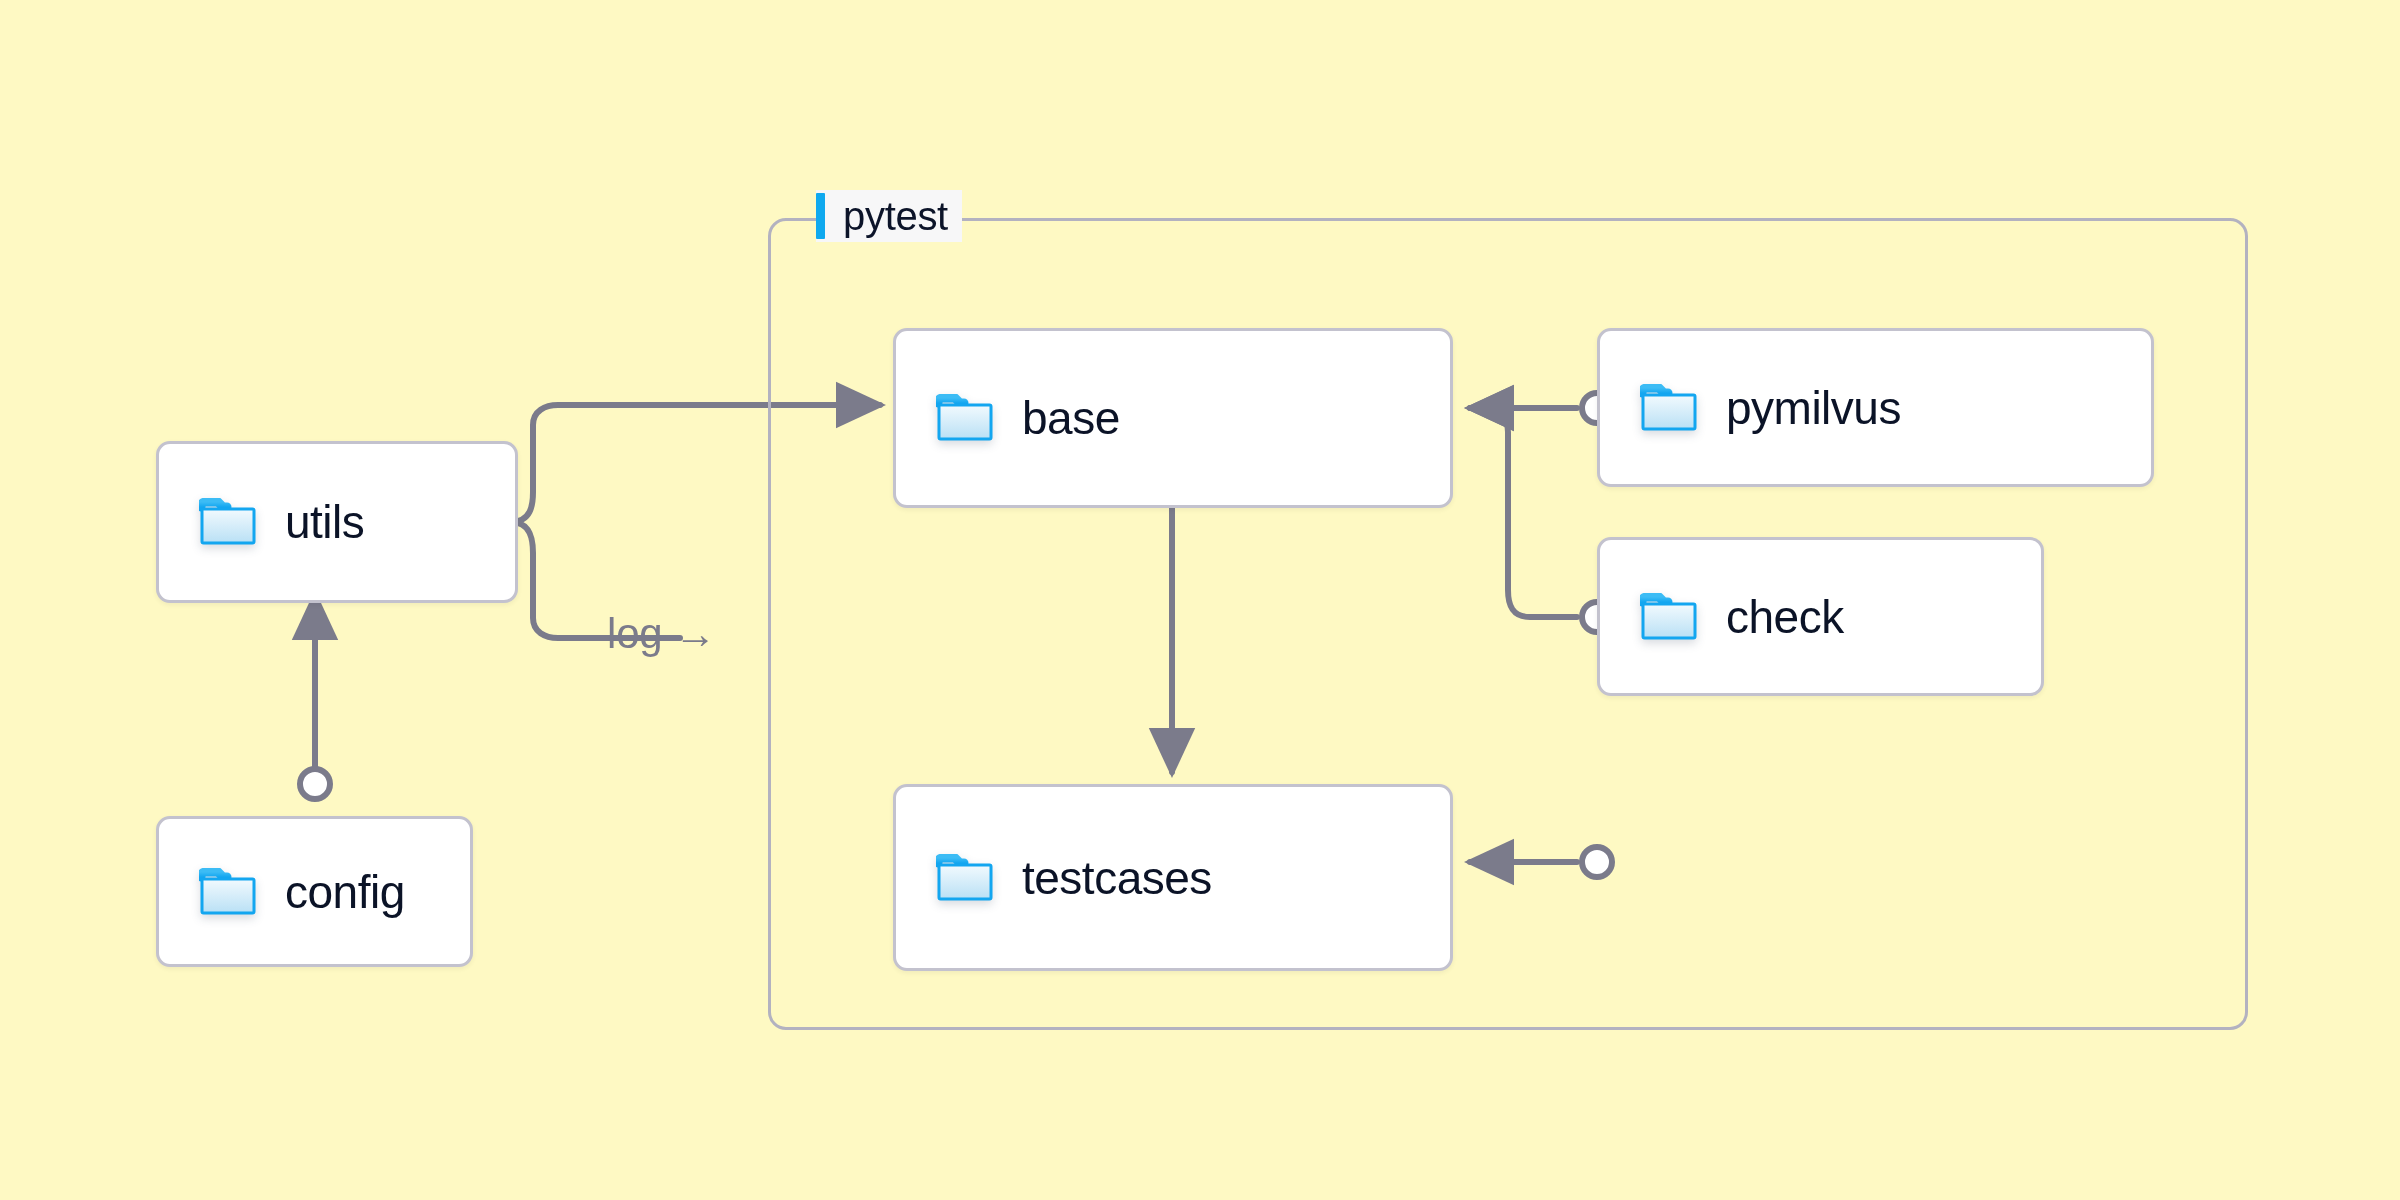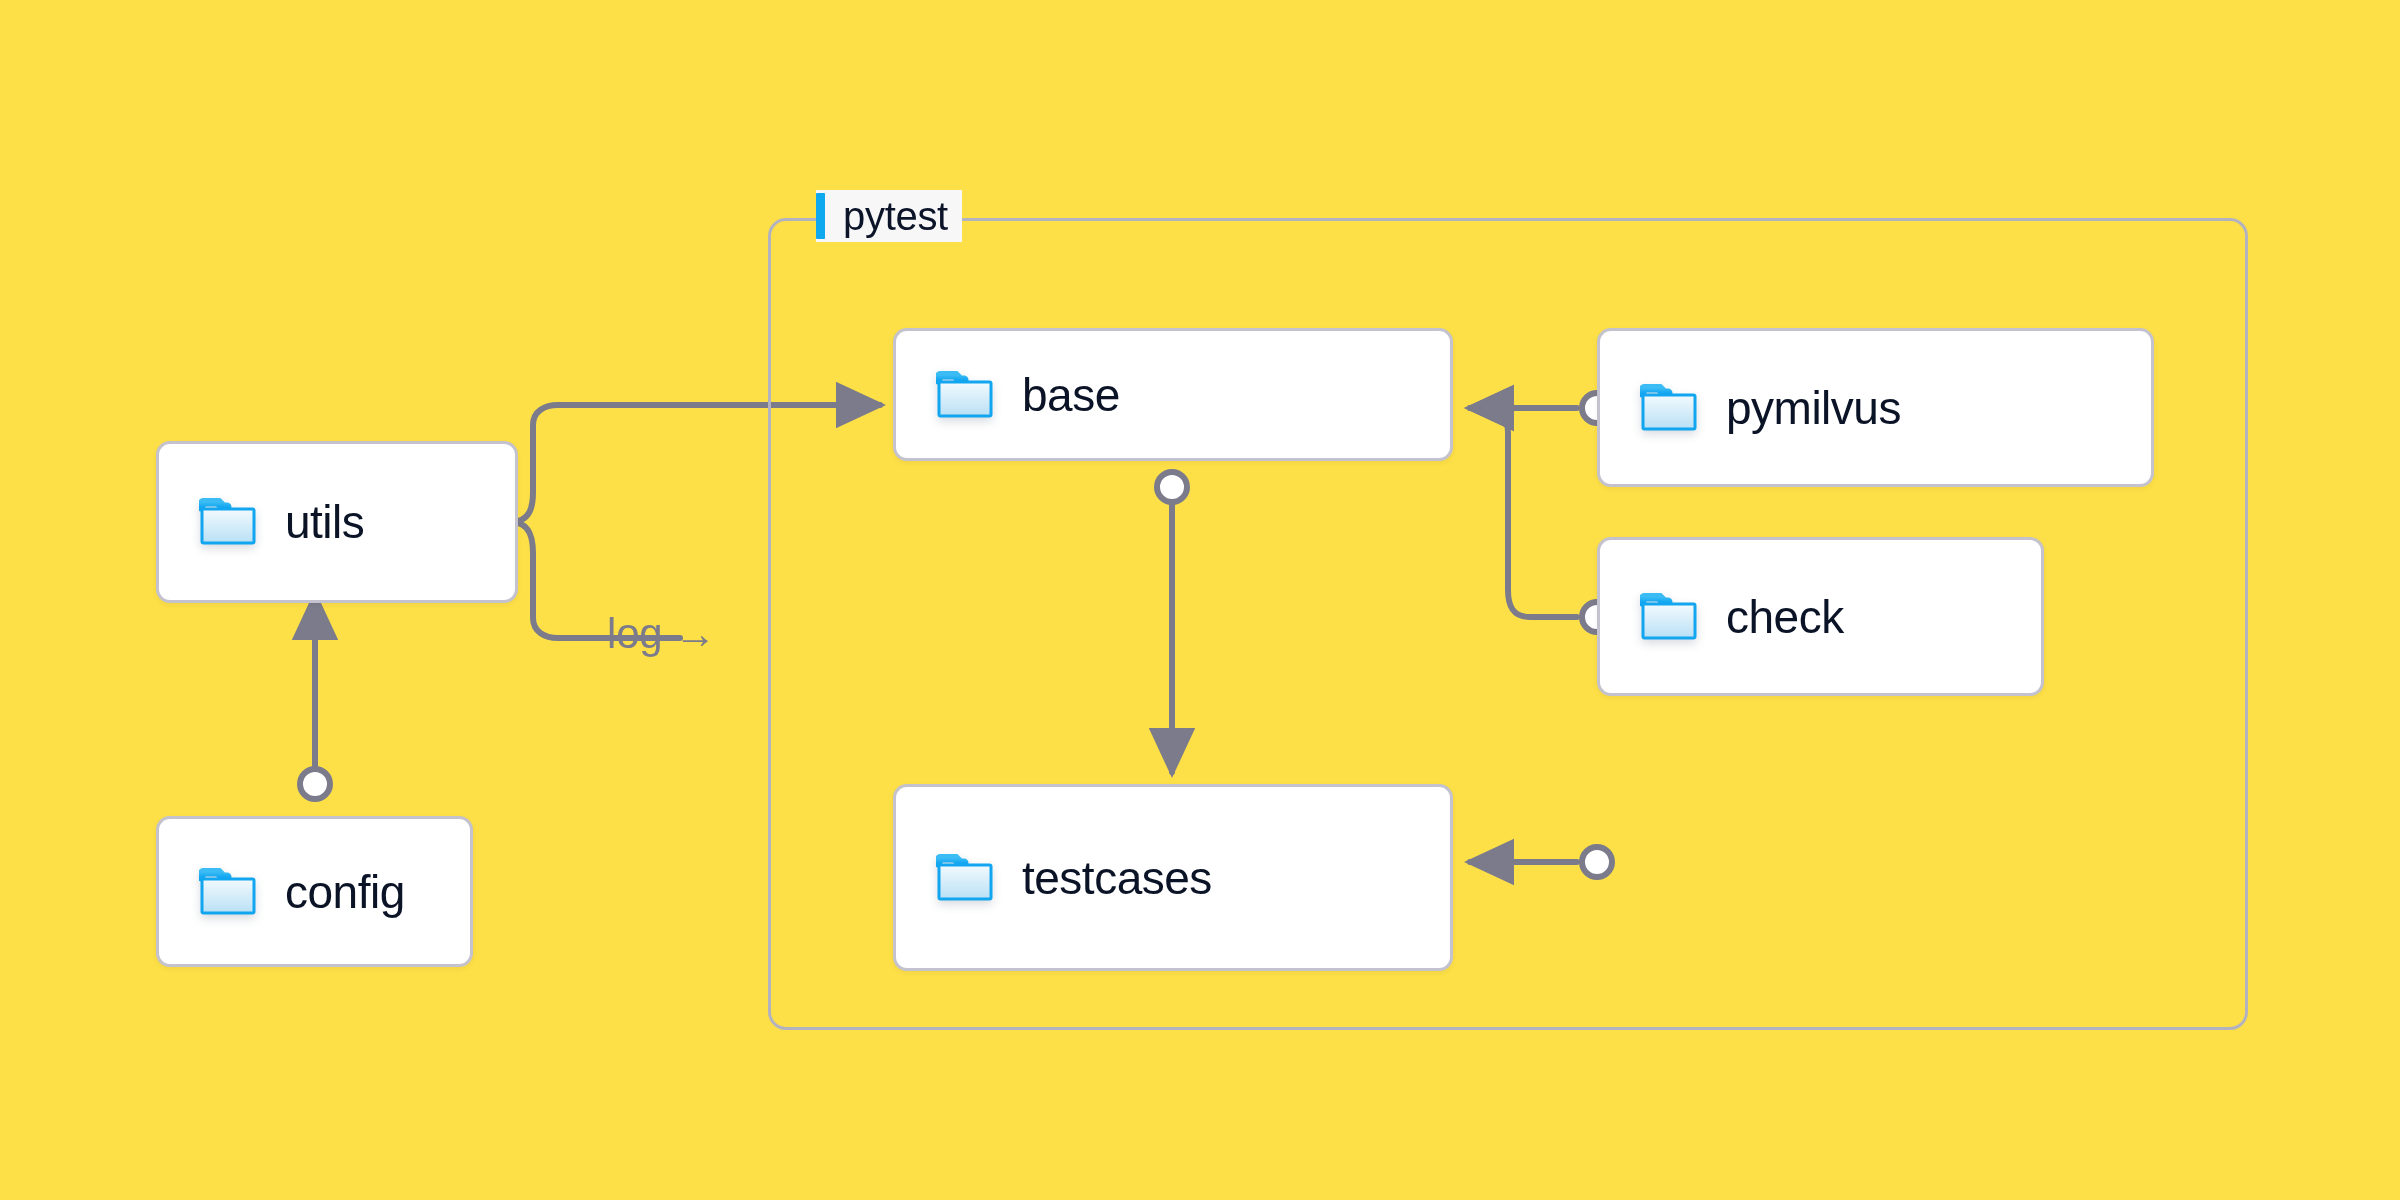--- a/index.html
+++ b/index.html
@@ -13,21 +13,21 @@
     height: 1200px;
     overflow: hidden;
     font-family: "Liberation Sans", "DejaVu Sans", sans-serif;
     -webkit-font-smoothing: antialiased;
   }
 
   #stage {
     position: relative;
     width: 2400px;
     height: 1200px;
-    background: #fde047;
+    background: #fef9c3;
   }
 
   
   #edges {
     position: absolute;
     left: 0; top: 0;
     width: 2400px;
     height: 1200px;
     pointer-events: none;
   }
@@ -175,21 +175,21 @@
   <div class="node" style="left:156px; top:784px; width:317px; height:151px;margin-top:32px;">
     <div class="node-inner">
       <svg class="folder-icon" viewBox="0 0 58 48">
         <path d="M2 9 q0-5 5-5 h12 l5 5 h4" fill="none" stroke="url(#folderTabGrad)" stroke-width="9" stroke-linecap="round" stroke-linejoin="round"></path>
         <rect x="3" y="11" width="52" height="34" rx="1.5" fill="url(#folderGrad)" stroke="#13a6f0" stroke-width="3"></rect>
       </svg>
       <span class="node-label">config</span>
     </div>
   </div>
 
-  <div class="node" style="left:893px; top:328px; width:560px; height:133px;">
+  <div class="node" style="left:893px; top:328px; width:560px; height:180px;">
     <div class="node-inner">
       <svg class="folder-icon" viewBox="0 0 58 48">
         <path d="M2 9 q0-5 5-5 h12 l5 5 h4" fill="none" stroke="url(#folderTabGrad)" stroke-width="9" stroke-linecap="round" stroke-linejoin="round"></path>
         <rect x="3" y="11" width="52" height="34" rx="1.5" fill="url(#folderGrad)" stroke="#13a6f0" stroke-width="3"></rect>
       </svg>
       <span class="node-label">base</span>
     </div>
   </div>
 
   <div class="node" style="left:893px; top:784px; width:560px; height:187px;">

